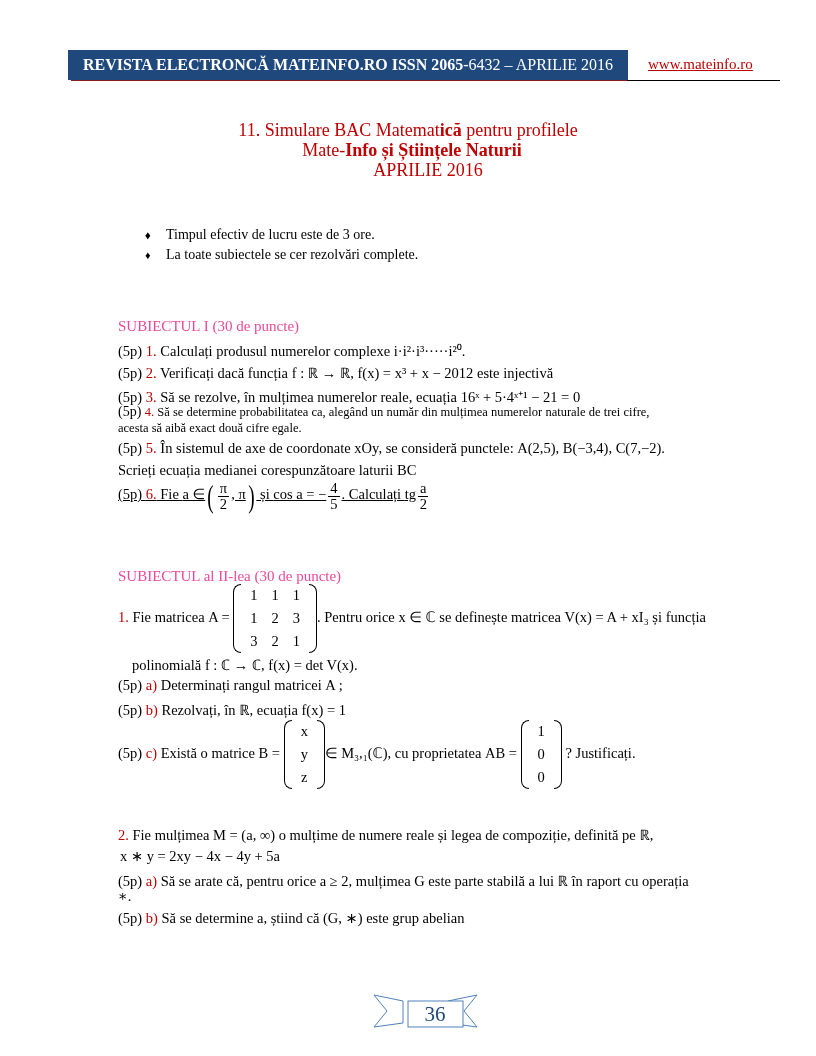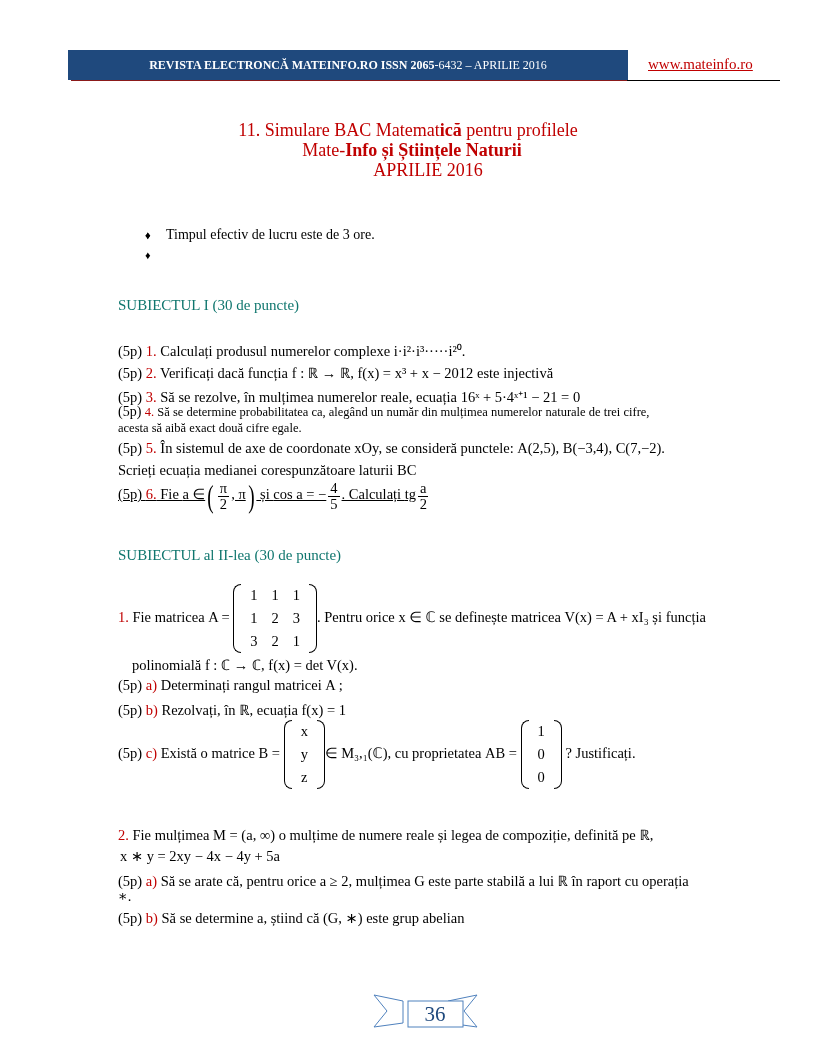--- a/index.html
+++ b/index.html
@@ -4,34 +4,34 @@
 <style>
   html, body { margin: 0; padding: 0; background: #ffffff; }
   body { width: 816px; height: 1056px; position: relative; overflow: hidden;
          font-family: "Liberation Serif", "DejaVu Serif", serif; color: #000; }
   .abs { position: absolute; }
   .red { color: #c00000; }
   .b { font-weight: bold; }
 
   
   .hdr-box { left: 68px; top: 50px; width: 560px; height: 30px; background: #1f497d; color: #fff;
-             font-family: "Liberation Serif", serif; font-weight: bold; font-size: 12px;
+             font-family: "Liberation Serif", serif; font-weight: bold; font-size: 16px;
              display: flex; align-items: center; justify-content: center; white-space: nowrap; }
   .hdr-box .nb { font-weight: normal; }
   .hdr-rule-red { left: 71px; top: 80px; width: 556px; height: 1px; background: #8b1a1a; }
   .hdr-rule-blk { left: 627px; top: 80px; width: 153px; height: 1px; background: #000; }
   .hdr-link { left: 648px; top: 56px; font-size: 15px; color: #c00000; text-decoration: underline; }
 
   .title { left: 0; width: 816px; text-align: center; color: #c00000; font-size: 18px; line-height: 20px; }
 
   .bullets { left: 145px; top: 225px; font-size: 14px; line-height: 20px; }
   .bullets .li { position: relative; padding-left: 21px; }
   .bullets .li .dot { position: absolute; left: 0; top: 0; font-size: 11px; }
 
-  .sec { left: 118px; font-size: 15px; color: #0f766e; }
+  .sec { left: 118px; font-size: 15px; color: #ec4899; margin-top: 21px; }
   .line { left: 118px; font-size: 14.5px; white-space: nowrap; }
   .small { font-size: 12.5px; }
   .math { font-family: "Liberation Serif", serif; }
 
   .frac { display: inline-flex; flex-direction: column; align-items: center; vertical-align: middle; line-height: 15px; margin: 0 2px; }
   .frac .num { border-bottom: 1px solid #000; padding: 0 2px; }
   .paren { display: inline-block; font-size: 32px; font-weight: 100; line-height: 32px; vertical-align: middle; transform: scaleX(0.6); }
 
   .matrix { display: inline-flex; align-items: center; vertical-align: middle; }
   .matrix .bracket { width: 7px; border: 1px solid #000; border-radius: 9px; align-self: stretch; }
@@ -59,21 +59,21 @@
   <span>11. Simulare BAC Matemat</span><span class="b">ică</span><span> pentru profilele</span>
 </div>
 <div class="abs title" style="top:140px; left:4px;">
   <span>Mate-</span><span class="b">Info și Științele Naturii</span>
 </div>
 <div class="abs title" style="top:160px; left:20px;">APRILIE 2016</div>
 
 <div class="abs bullets">
   <div class="li"><span class="dot">♦</span></div>
   <div class="li"><span class="dot">♦</span><span>Timpul efectiv de lucru este de 3 ore.</span></div>
-  <div class="li"><span class="dot">♦</span></div>
+  <div class="li"><span class="dot">♦</span><span>La toate subiectele se cer rezolvări complete.</span></div>
 </div>
 
 <div class="abs sec" style="top:297px;">SUBIECTUL I (30 de puncte)</div>
 
 <div class="abs line" style="top:340px;text-align:right;">
   <span>(5p) </span><span class="red">1.</span><span> Calculați produsul numerelor complexe </span><span class="math">i·i²·i³·····i²⁰.</span>
 </div>
 <div class="abs line" style="top:362px;">
   <span>(5p) </span><span class="red">2.</span><span> Verificați dacă funcția </span><span class="math">f : ℝ → ℝ, f(x) = x³ + x − 2012</span><span> este injectivă</span>
 </div>

